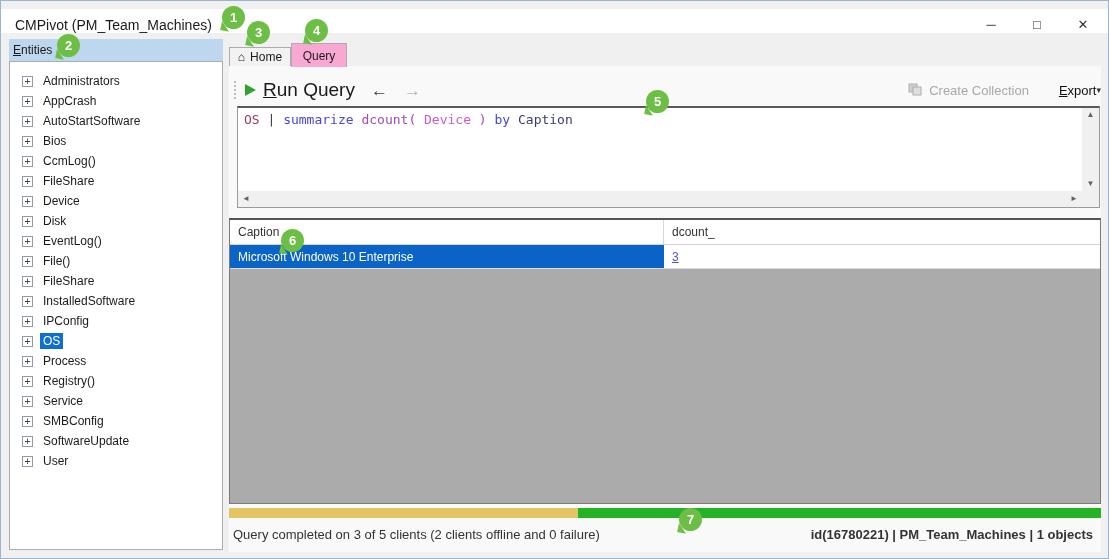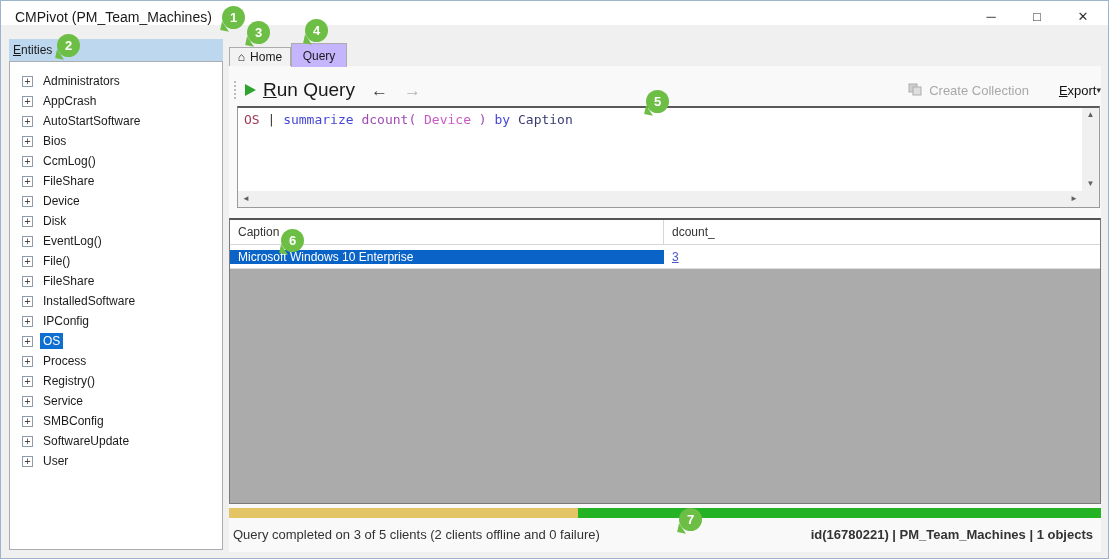--- a/index.html
+++ b/index.html
@@ -3,21 +3,21 @@
 <meta charset="utf-8">
 <style>
   * { margin:0; padding:0; box-sizing:border-box; }
   html,body { background:#e8e8e8; }
   body { font-family:"Liberation Sans", sans-serif; }
 
   .window{ position:relative; width:1109px; height:559px; background:#f0f0f0;
            border:1px solid #9cb4cc; overflow:hidden; }
 
   
-  .titlebar{ position:absolute; left:0; top:0; right:0; height:24px; background:#ffffff; }
+  .titlebar{ position:absolute; left:0; top:8px; right:0; height:24px; background:#ffffff; }
   .title{ position:absolute; left:14px; top:8px; font-size:14px; color:#1a1a1a; white-space:nowrap; }
   .win-controls{ position:absolute; right:2px; top:0; height:30px; display:flex; }
   .win-btn{ width:46px; height:30px; display:flex; align-items:center; justify-content:center;
             font-size:13px; color:#333; cursor:default; }
 
   
   .sidebar{ position:absolute; left:8px; top:38px; width:214px; bottom:8px; }
   .sidebar-header{ height:22px; background:#bdd7ee; font-size:12px; color:#1a1a1a;
                    display:flex; align-items:center; padding-left:4px; }
   .tree{ position:absolute; top:22px; left:0; right:0; bottom:0; background:#fff;
@@ -29,21 +29,21 @@
                font-size:10px; line-height:9px; text-align:center; color:#444;
                font-family:"DejaVu Sans Mono", monospace; }
   .tree-label{ padding:1px 3px; }
   .tree-label.selected{ background:#0f6fd0; color:#fff; }
 
   
   .tab{ position:absolute; display:flex; align-items:center; justify-content:center;
         gap:5px; font-size:12px; color:#1a1a1a; }
   .tab-home{ left:228px; top:46px; width:62px; height:20px; background:#f2f2f2;
              border:1px solid #acacac; }
-  .tab-query{ left:290px; top:42px; width:56px; height:24px; background:#c4b5fd;
+  .tab-query{ left:290px; top:42px; width:56px; height:24px; background:#f9a8d4;
               border:1px solid #acacac; border-bottom:none; z-index:3; }
   .home-glyph{ font-size:12px; color:#222; line-height:1; }
 
   
   .content{ position:absolute; left:228px; top:65px; right:7px; bottom:6px; background:#f9f9f9; }
 
   
   .toolbar{ position:absolute; left:0; right:0; top:10px; height:28px;
             display:flex; align-items:center; padding-left:4px; }
   .grip{ width:4px; height:18px; margin-right:8px;
@@ -75,21 +75,21 @@
   .scroll-arrow{ font-size:8px; color:#606060; line-height:1; }
   .scroll-corner{ position:absolute; right:0; bottom:0; width:17px; height:16px; background:#f0f0f0; }
 
   
   .grid{ position:absolute; left:0; right:0; top:152px; height:286px; background:#ababab;
          border:1px solid #7a7a7a; border-top:2px solid #555; }
   .grid-header{ height:25px; background:#fff; border-bottom:1px solid #d6d6d6; display:flex; }
   .hdr-cell{ display:flex; align-items:center; padding-left:8px; font-size:12px; color:#333; }
   .col-caption{ width:434px; border-right:1px solid #d6d6d6; }
   .col-dcount{ flex:1; }
-  .grid-row{ height:24px; display:flex; background:#fff; border-bottom:1px solid #dcdcdc;align-items:center; }
+  .grid-row{ height:24px; display:flex; background:#fff; border-bottom:1px solid #dcdcdc; }
   .cell-caption{ width:434px; background:#0a64c8; color:#fff; font-size:12px;
                  display:flex; align-items:center; padding-left:8px; }
   .cell-dcount{ flex:1; display:flex; align-items:center; padding-left:8px; font-size:12px; }
   .dcount-link{ color:#4a55cc; text-decoration:underline; cursor:pointer; }
 
   
   .progress{ position:absolute; left:0; right:0; top:442px; height:10px; display:flex; }
   .progress span{ height:100%; display:block; }
   .statusbar{ position:absolute; left:4px; right:8px; top:456px; height:24px;
               display:flex; justify-content:space-between; align-items:center;

